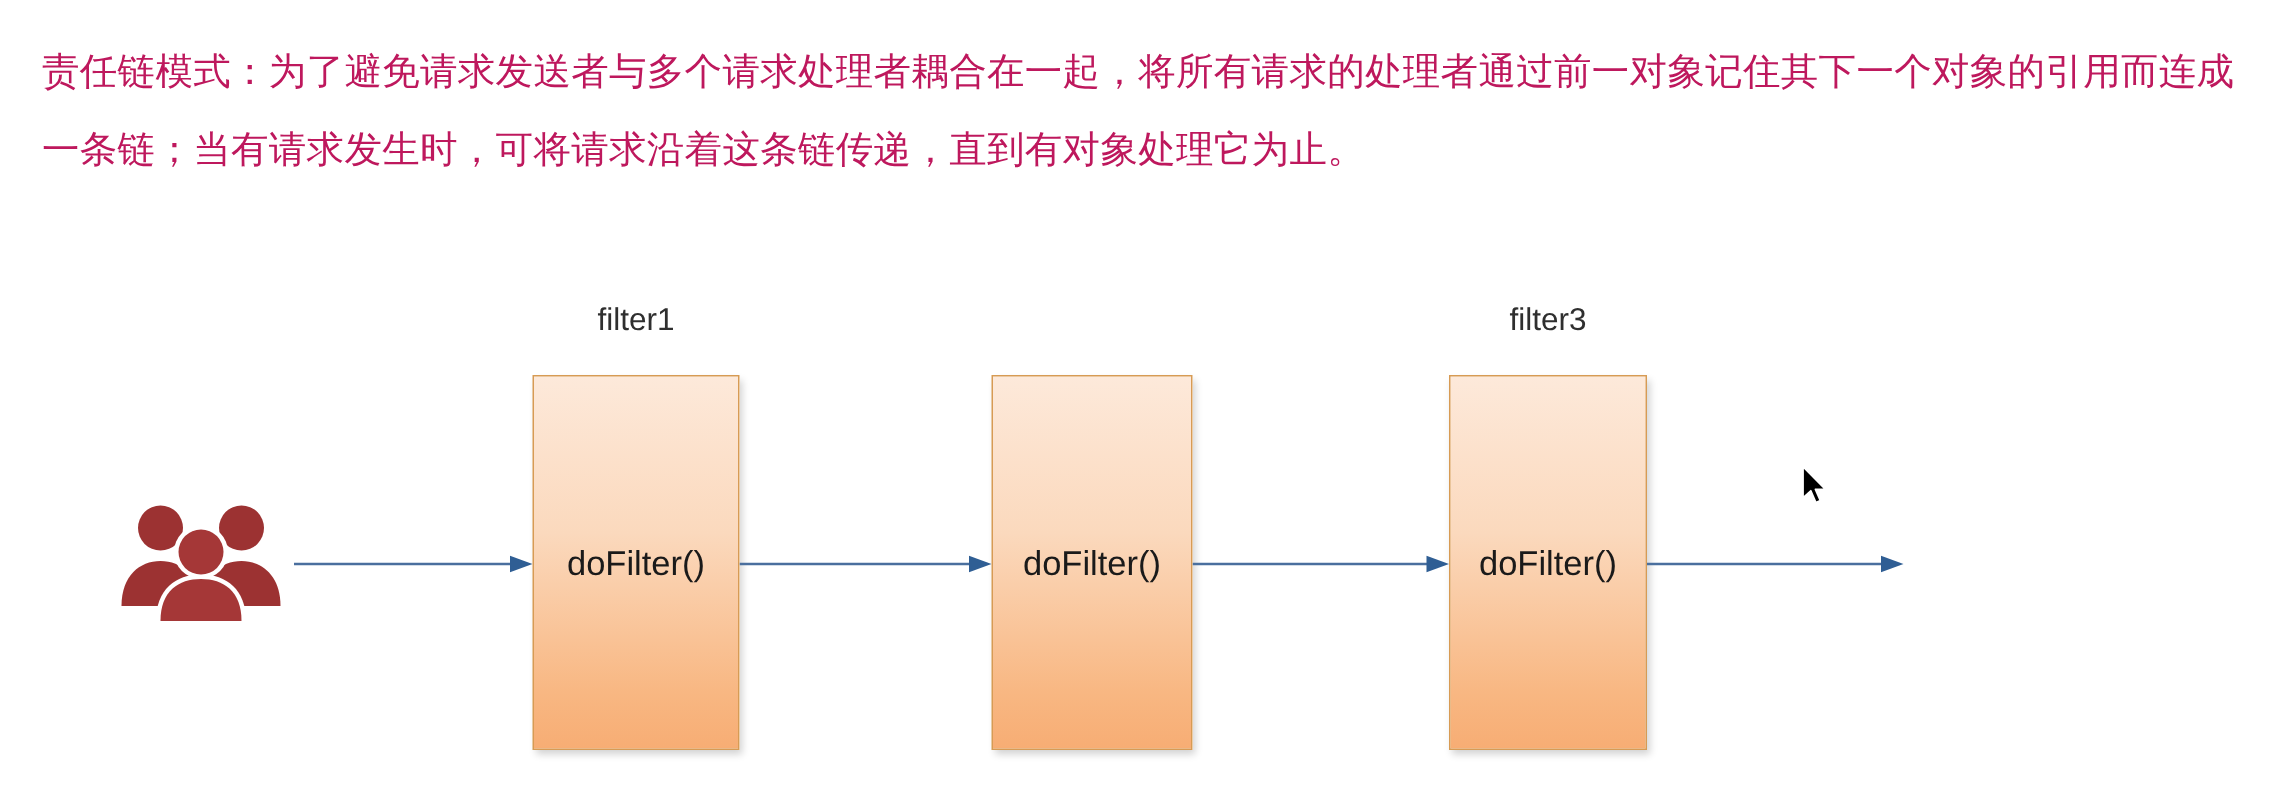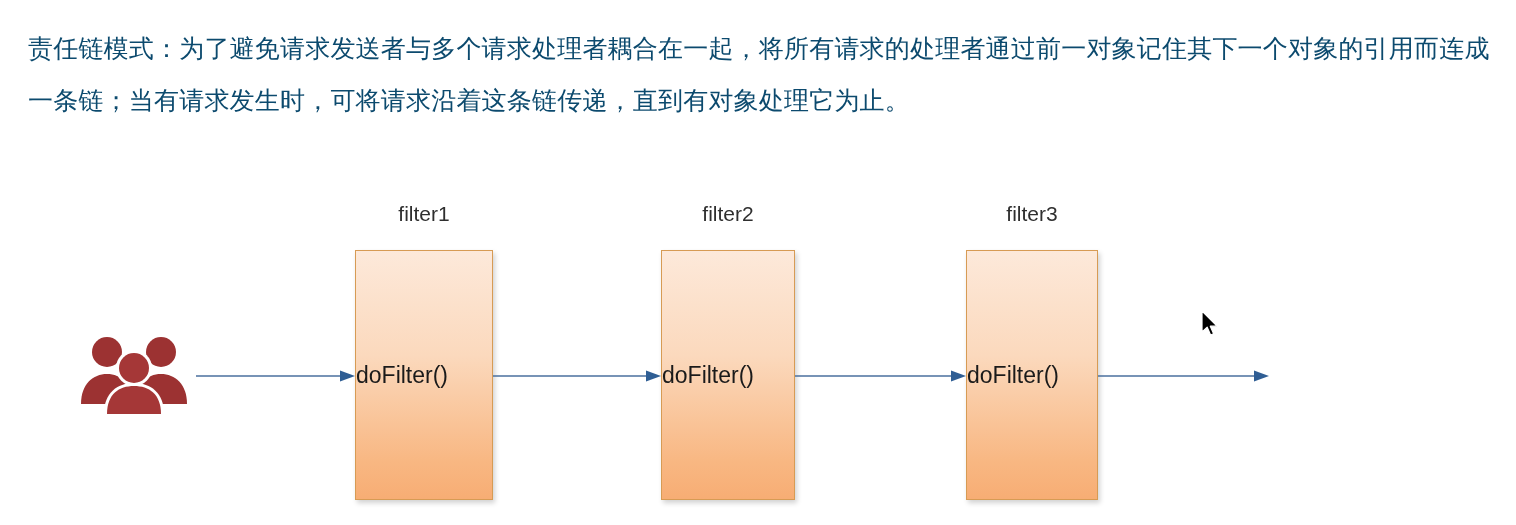--- a/index.html
+++ b/index.html
@@ -17,21 +17,21 @@
   }
 
   
   #description {
     position: absolute;
     left: 28px;
     top: 22px;
     width: 1478px;
     font-size: 25px;
     line-height: 52px;
-    color: #0c4a6e;
+    color: #be185d;
     letter-spacing: 0.2px;
     white-space: pre-wrap;
   }
 
   
   #diagram {
     position: absolute;
     left: 0;
     top: 0;
     width: 1516px;
@@ -48,21 +48,21 @@
   }
 
   .proc-box {
     position: absolute;
     box-sizing: border-box;
     border: 1px solid #d79b54;
     background: linear-gradient(to bottom, #fde9da 0%, #fbd9bd 42%, #f8b782 85%, #f7ad74 100%);
     box-shadow: 2px 3px 5px rgba(0,0,0,0.18);
     display: flex;
     align-items: center;
-    justify-content: flex-start;
+    justify-content: center;
   }
 
   .proc-box .box-text {
     font-size: 23px;
     color: #1a1a1a;
     white-space: nowrap;
     text-align: center;
   }
 
   .target-box {
@@ -141,21 +141,20 @@
     <span class="box-text">doFilter()</span>
   </div>
 
   <div class="connector" style="left:493px; top:369px; width:169px;">
     <svg width="169" height="14" viewBox="0 0 169 14" xmlns="http://www.w3.org/2000/svg">
       <line x1="0" y1="7" x2="155" y2="7" stroke="#4a6f9e" stroke-width="1.6"></line>
       <polygon points="153,1.5 168,7 153,12.5" fill="#2f5e94"></polygon>
     </svg>
   </div>
 
-  <div class="node-label" style="left:661px; top:202px; width:134px;">filter2</div>
   <div class="proc-box" style="left:661px; top:250px; width:134px; height:250px;">
     <span class="box-text">doFilter()</span>
   </div>
 
   <div class="connector" style="left:795px; top:369px; width:172px;">
     <svg width="172" height="14" viewBox="0 0 172 14" xmlns="http://www.w3.org/2000/svg">
       <line x1="0" y1="7" x2="158" y2="7" stroke="#4a6f9e" stroke-width="1.6"></line>
       <polygon points="156,1.5 171,7 156,12.5" fill="#2f5e94"></polygon>
     </svg>
   </div>

